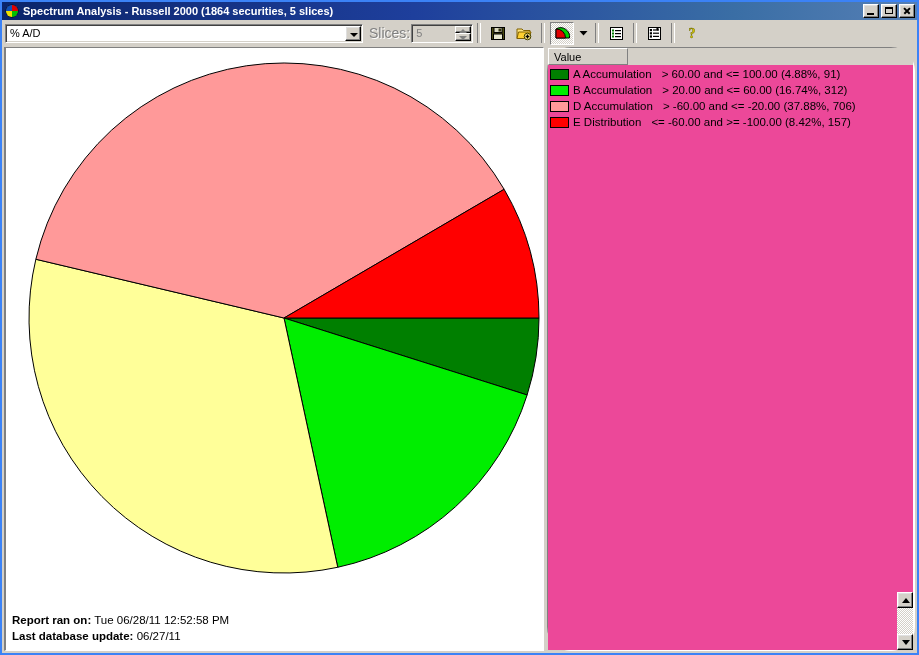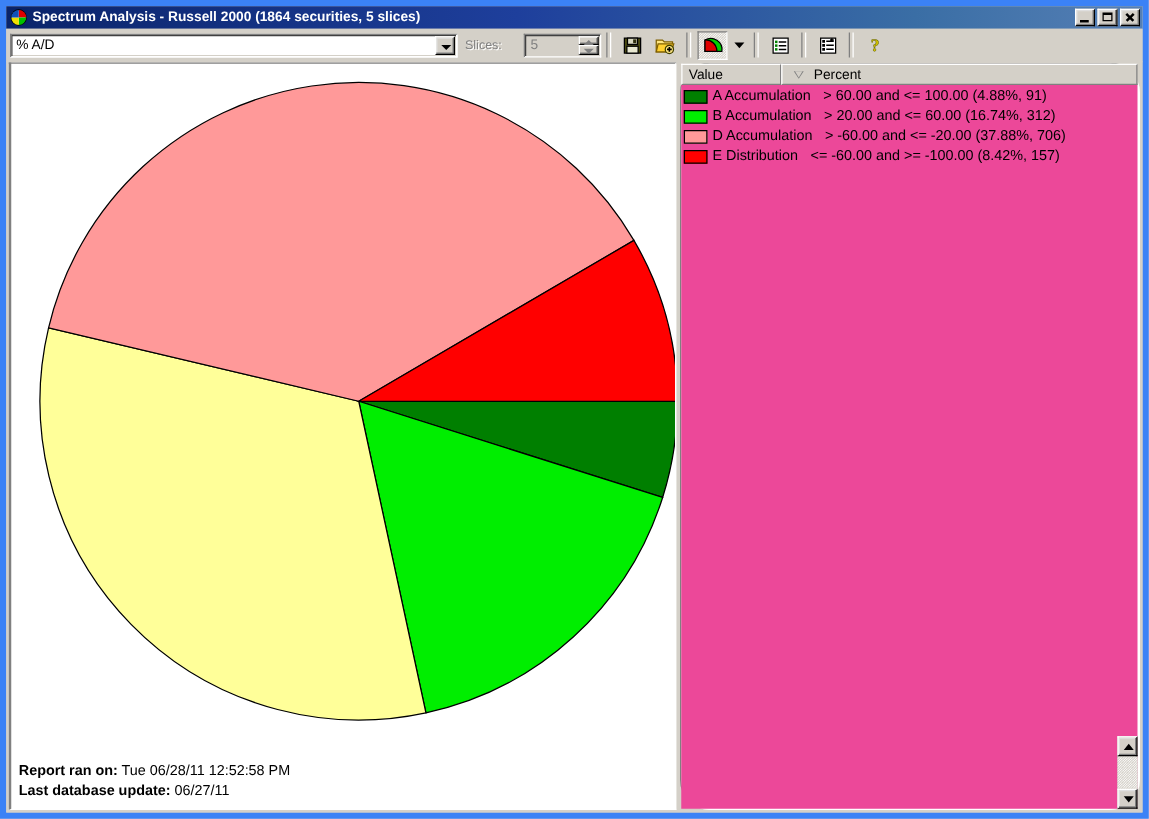--- a/index.html
+++ b/index.html
@@ -4,21 +4,21 @@
 <style>
   html,body{margin:0;padding:0;background:#fff;}
   body{
     width:919px;height:655px;overflow:hidden;
     font-family:"Liberation Sans",sans-serif;
     -webkit-font-smoothing:none;
   }
   .app{
     position:absolute;inset:0;
     background:#d4d0c8;
-    border:5px solid #3b82f6;
+    border:2px solid #3b82f6;
     box-sizing:border-box;
     display:flex;flex-direction:column;
   }
 
   
   .titlebar{
     height:18px;flex:0 0 18px;
     background:linear-gradient(90deg,#0a246a 0%,#1e3f9c 45%,#3a6ea5 80%,#557fb5 100%);
     display:flex;align-items:center;
     padding:0 2px 0 3px;
@@ -74,21 +74,21 @@
     background:#d4d0c8;
     border:1px solid;border-color:#ffffff #000000 #000000 #ffffff;
     box-shadow:inset -1px -1px 0 #808080, inset 1px 1px 0 #dfdfdf;
     box-sizing:border-box;position:relative;
   }
   .combo-arrow:after{
     content:"";position:absolute;left:4px;top:6px;
     border-left:4px solid transparent;border-right:4px solid transparent;
     border-top:4px solid #000;
   }
-  .slices-label{font-size:10px;color:#808080;text-shadow:1px 1px 0 #fff;margin-right:18px;}
+  .slices-label{font-size:14px;color:#808080;text-shadow:1px 1px 0 #fff;margin-right:1px;}
   .spin{
     width:62px;height:19px;display:flex;box-sizing:border-box;
     background:#d4d0c8;
     border:1px solid;border-color:#808080 #ffffff #ffffff #808080;
     box-shadow:inset 1px 1px 0 #404040;
     align-items:stretch;
   }
   .spin-val{flex:1;font-size:11px;color:#808080;padding-left:4px;line-height:17px;}
   .spin-btns{width:16px;display:flex;flex-direction:column;margin:1px 1px 1px 0;}
   .spin-b{
@@ -379,24 +379,20 @@
           <b>Last database update:</b>
           <span>06/27/11</span>
         </div>
       </div>
     </div>
 
     <div class="panel legend-panel">
       <div class="legend-header">
         <div class="lh-cell value">
           <span>Value</span>
-        </div>
-        <div class="lh-cell percent">
-          <span class="sort-ind"></span>
-          <span>Percent</span>
         </div>
       </div>
       <div class="legend-list" id="legend-list">
           <div class="legend-row">
             <span class="swatch" style="background: rgb(0, 127, 0);"></span>
             <span class="lr-name">A Accumulation</span>
             <span class="lr-range">&gt; 60.00 and &lt;= 100.00 (4.88%, 91)</span>
           </div>
           <div class="legend-row">
             <span class="swatch" style="background: rgb(0, 238, 0);"></span>

